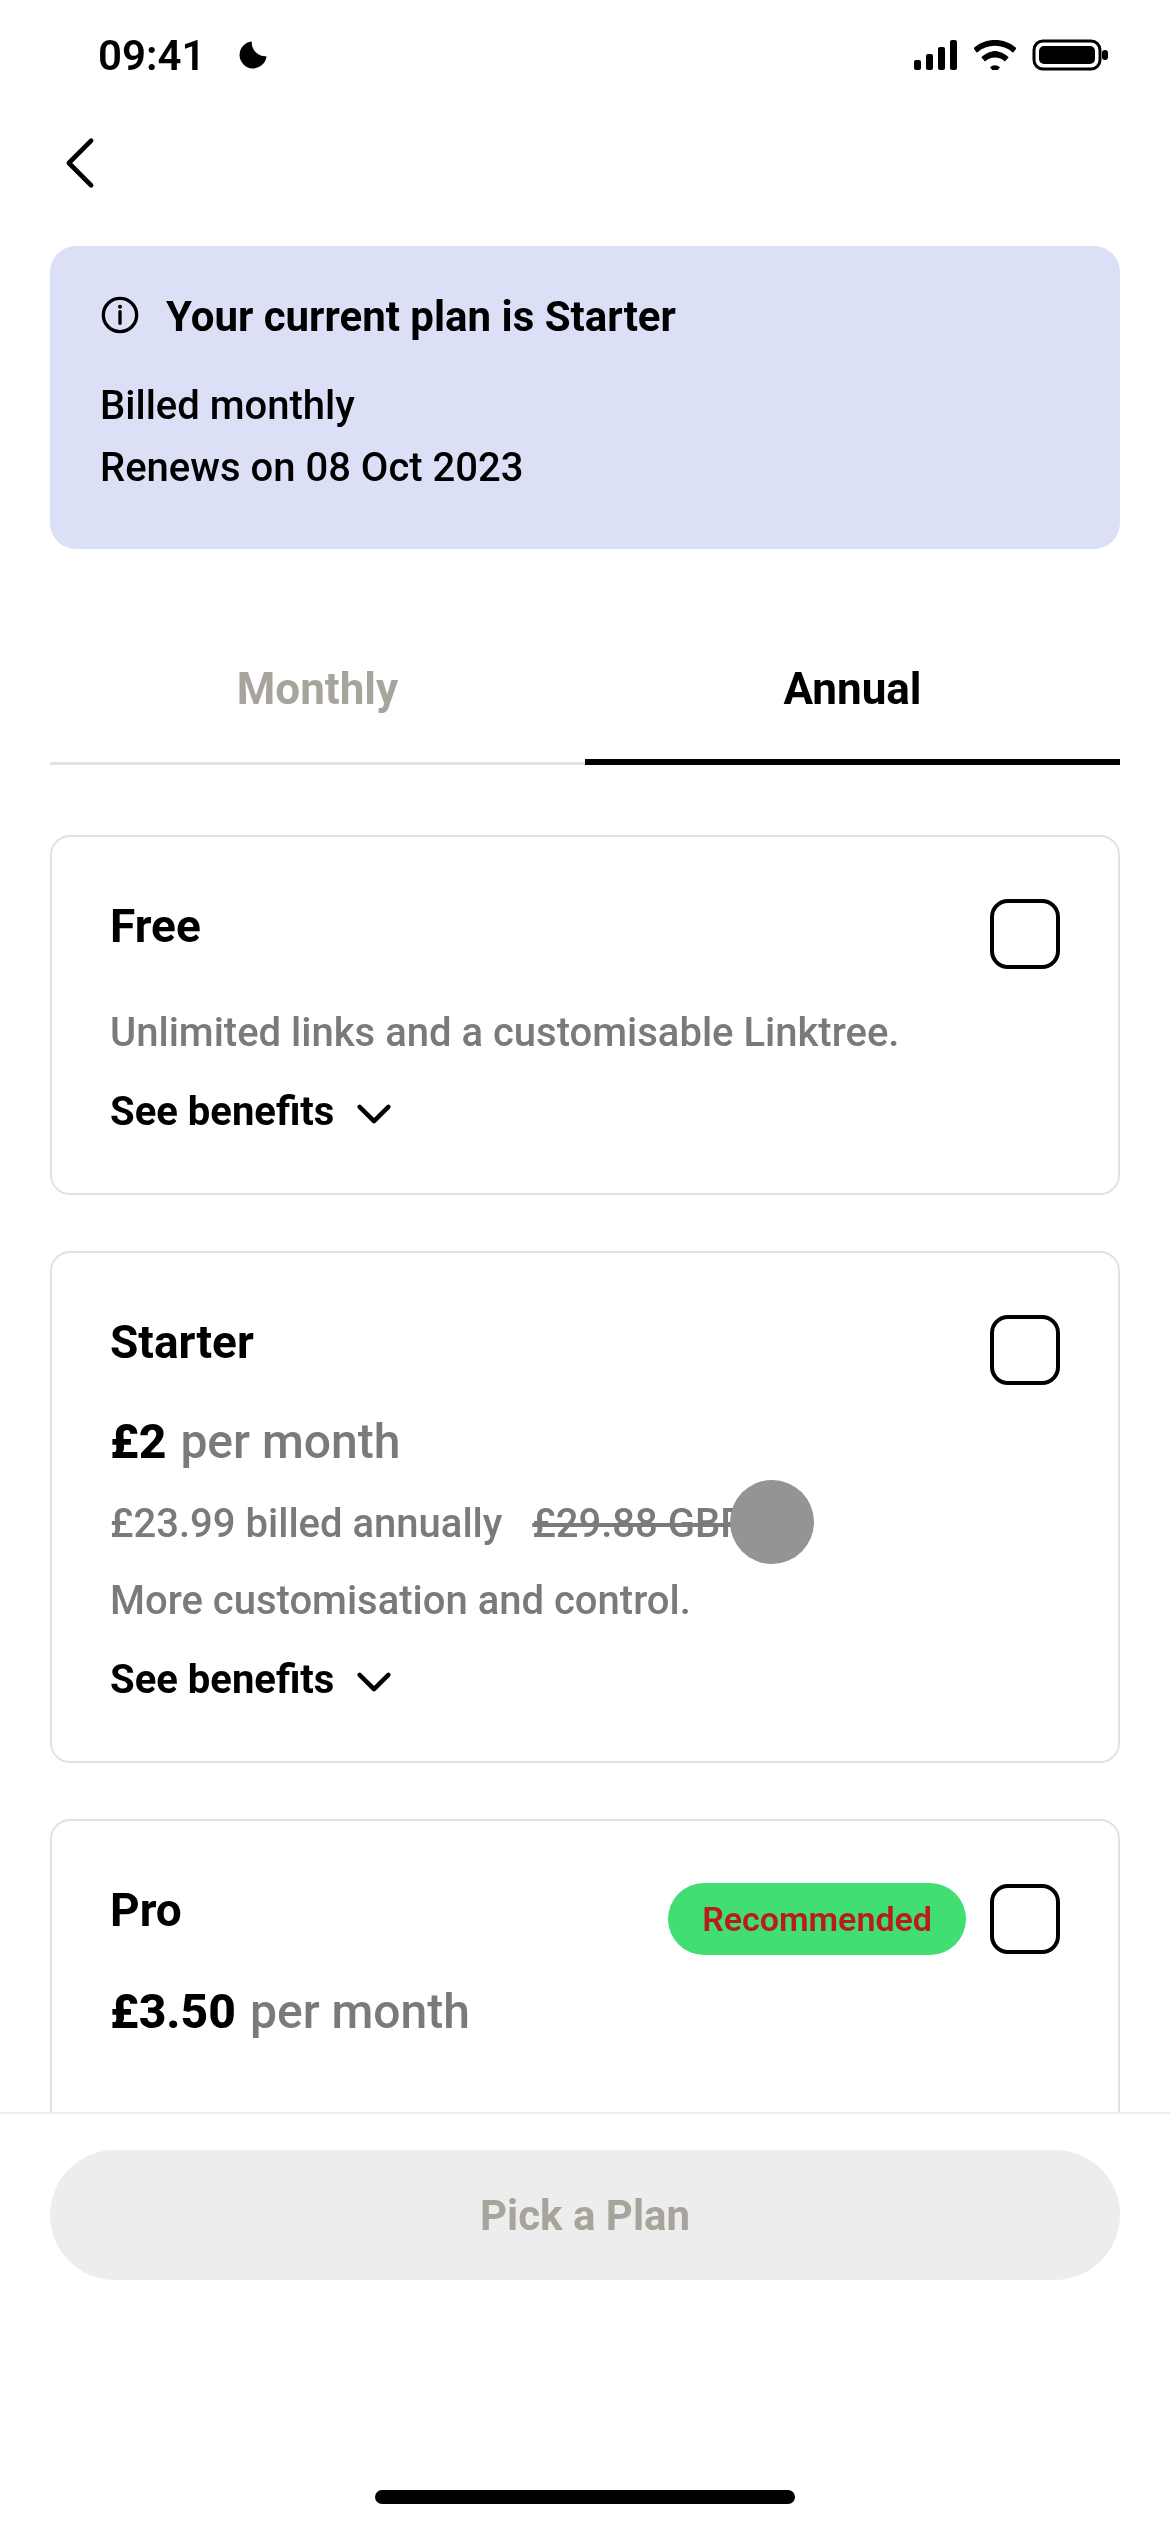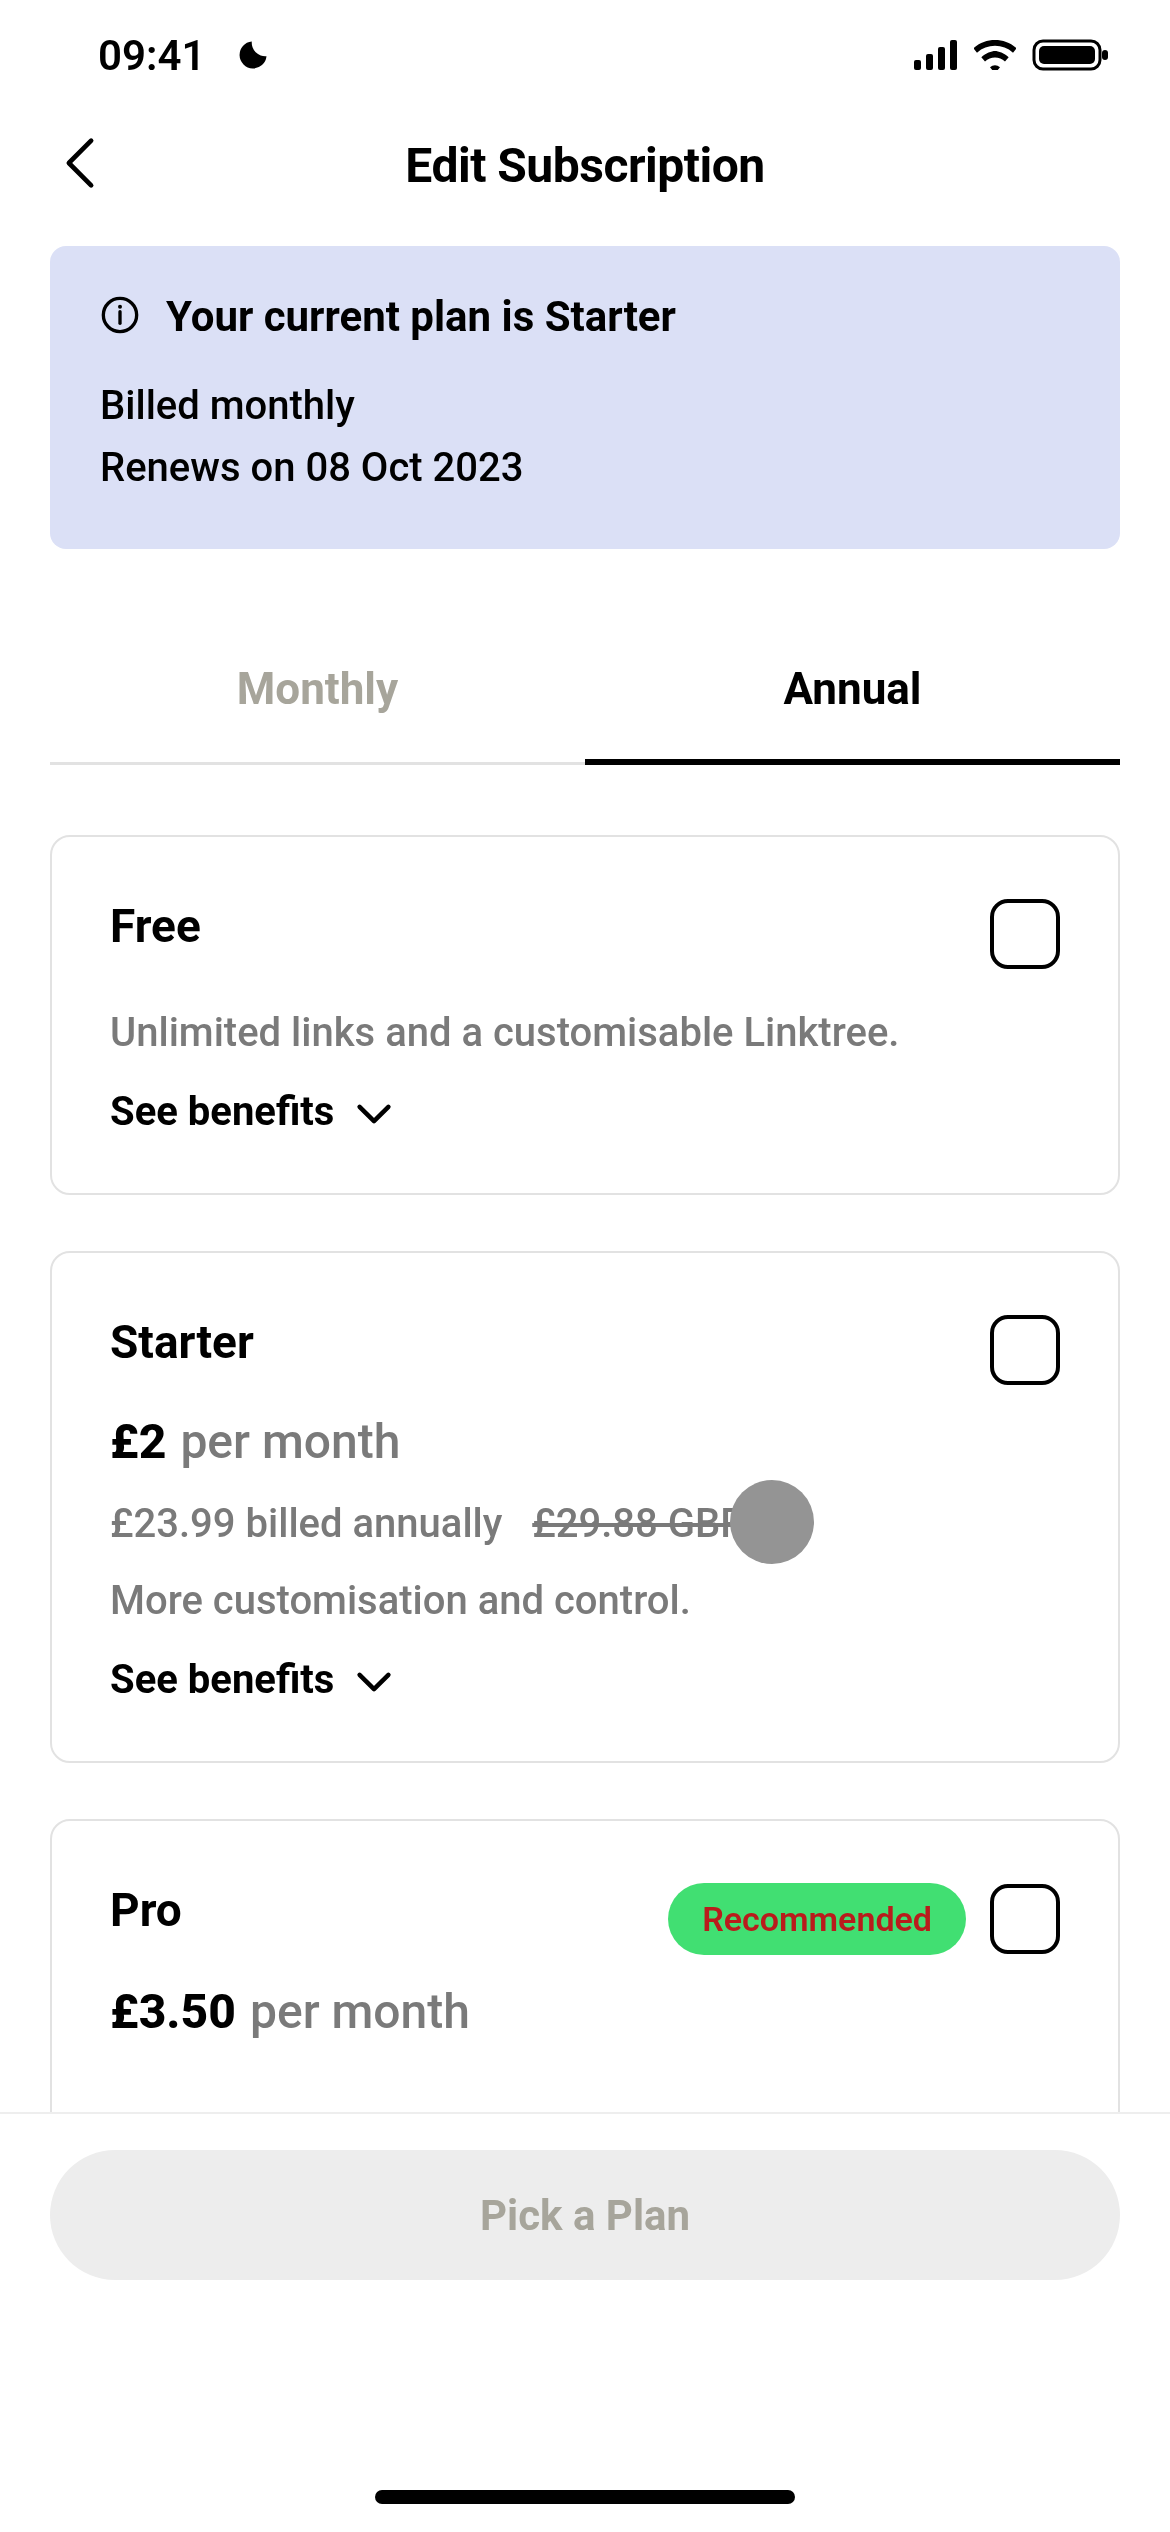--- a/index.html
+++ b/index.html
@@ -11,21 +11,21 @@
   .status-left { display: flex; align-items: center; gap: 30px; }
   .status-right { display: flex; align-items: center; gap: 16px; }
   .moon-icon svg, .signal-icon svg, .wifi-icon svg, .battery-icon svg { display: block; }
 
   
   .nav-header { height: 110px; display: flex; align-items: center; position: relative; }
   .back-btn { position: absolute; left: 50px; top: 50%; transform: translateY(-50%); width: 60px; height: 60px; display: flex; align-items: center; justify-content: center; }
   .nav-title { flex: 1; text-align: center; font-size: 48px; font-weight: 700; letter-spacing: -0.5px; }
 
   
-  .info-banner { margin: 26px 50px 0; background: #dbe0f6; border-radius: 16px; padding: 46px 50px 50px; }
+  .info-banner { margin: 26px 50px 0; background: #dbe0f6; border-radius: 26px; padding: 46px 50px 50px; }
   .info-banner-top { display: flex; align-items: center; gap: 26px; }
   .info-banner-title { font-size: 42px; font-weight: 700; }
   .info-banner-body { margin-top: 34px; font-size: 40px; font-weight: 500; line-height: 1.55; }
 
   
   .tabs { margin: 90px 50px 0; display: flex; }
   .tab { flex: 1; text-align: center; font-size: 44px; font-weight: 700; padding: 24px 0 44px; border-bottom: 3px solid #e2e2e2; color: #a7a59b; }
   .tab.active { color: #000; border-bottom: 6px solid #000; }
 
   
@@ -91,21 +91,20 @@
 </div>
 
 <div class="nav-header">
   <div class="back-btn">
     <span>
       <svg width="30" height="52" viewBox="0 0 16 28" fill="none" stroke="#000" stroke-width="2.5" stroke-linecap="round" stroke-linejoin="round">
           <polyline points="14,2 2,14 14,26"></polyline>
         </svg>
     </span>
   </div>
-  <div class="nav-title">Edit Subscription</div>
 </div>
 
 <div class="info-banner">
   <div class="info-banner-top">
     <span>
       <svg width="40" height="40" viewBox="0 0 24 24" fill="none" stroke="#000" stroke-width="2">
         <circle cx="12" cy="12" r="10"></circle>
         <line x1="12" y1="10" x2="12" y2="17" stroke-linecap="round"></line>
         <circle cx="12" cy="7" r="1.2" fill="#000" stroke="none"></circle>
       </svg>

